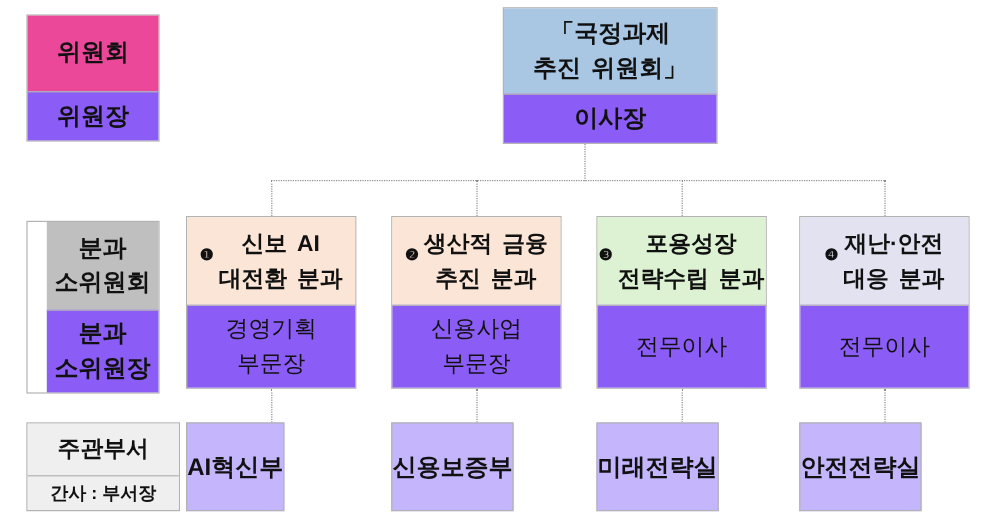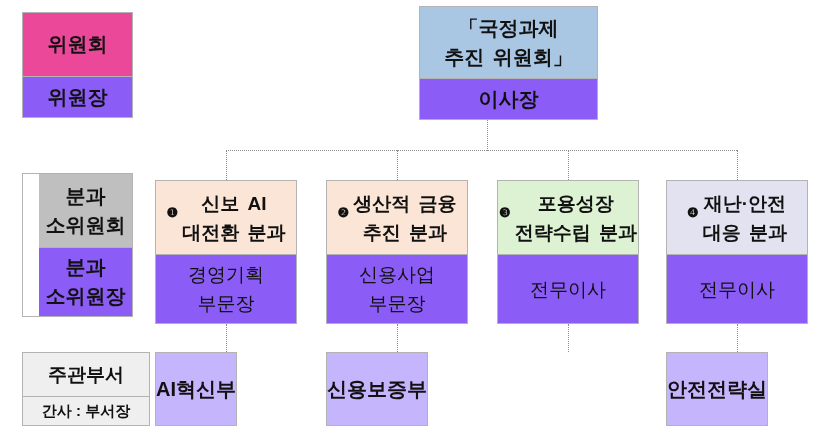--- a/index.html
+++ b/index.html
@@ -18,21 +18,21 @@
   
   .box-committee-label { left:22px; top:12px; width:111px; height:106px; }
   .box-committee-label .hdr { height:63px; }
   .box-committee-label .bdy { flex:1; font-weight:bold; font-size:20px; }
 
   .box-committee { left:419px; top:6px; width:179px; height:114px; }
   .box-committee .hdr { height:71px; }
   .box-committee .bdy { flex:1; font-weight:bold; font-size:20px; }
 
   
-  .box-subcom-label { left:22px; top:173px; width:111px; height:144px;padding-left:16px; }
+  .box-subcom-label { left:22px; top:184px; width:111px; height:144px;padding-left:16px; }
   .box-subcom-label .hdr { height:73px; background:#bfbfbf; font-size:20px; }
   .box-subcom-label .bdy { flex:1; font-weight:bold; font-size:20px; }
 
   
   .col { top:180px; width:142px; height:144px; }
   .col .hdr { height:73px; font-size:19px; }
   .col .bdy { flex:1; }
   .c1 { left:155px; } .c2 { left:326px; } .c3 { left:497px; } .c4 { left:666px; }
 
   .num { font-size:13px; font-weight:bold; position:relative; top:-5px; margin-right:4px; }
@@ -126,17 +126,20 @@
     <div class="sect hdr">주관부서</div>
     <div class="sect sub">간사 : 부서장</div>
   </div>
 
   <div class="abox dept c1">
     <div class="sect">AI혁신부</div>
   </div>
   <div class="abox dept c2">
     <div class="sect">신용보증부</div>
   </div>
+  <div class="abox dept c3">
+    <div class="sect">미래전략실</div>
+  </div>
   <div class="abox dept c4">
     <div class="sect">안전전략실</div>
   </div>
 
 </div>
 
 </body></html>

